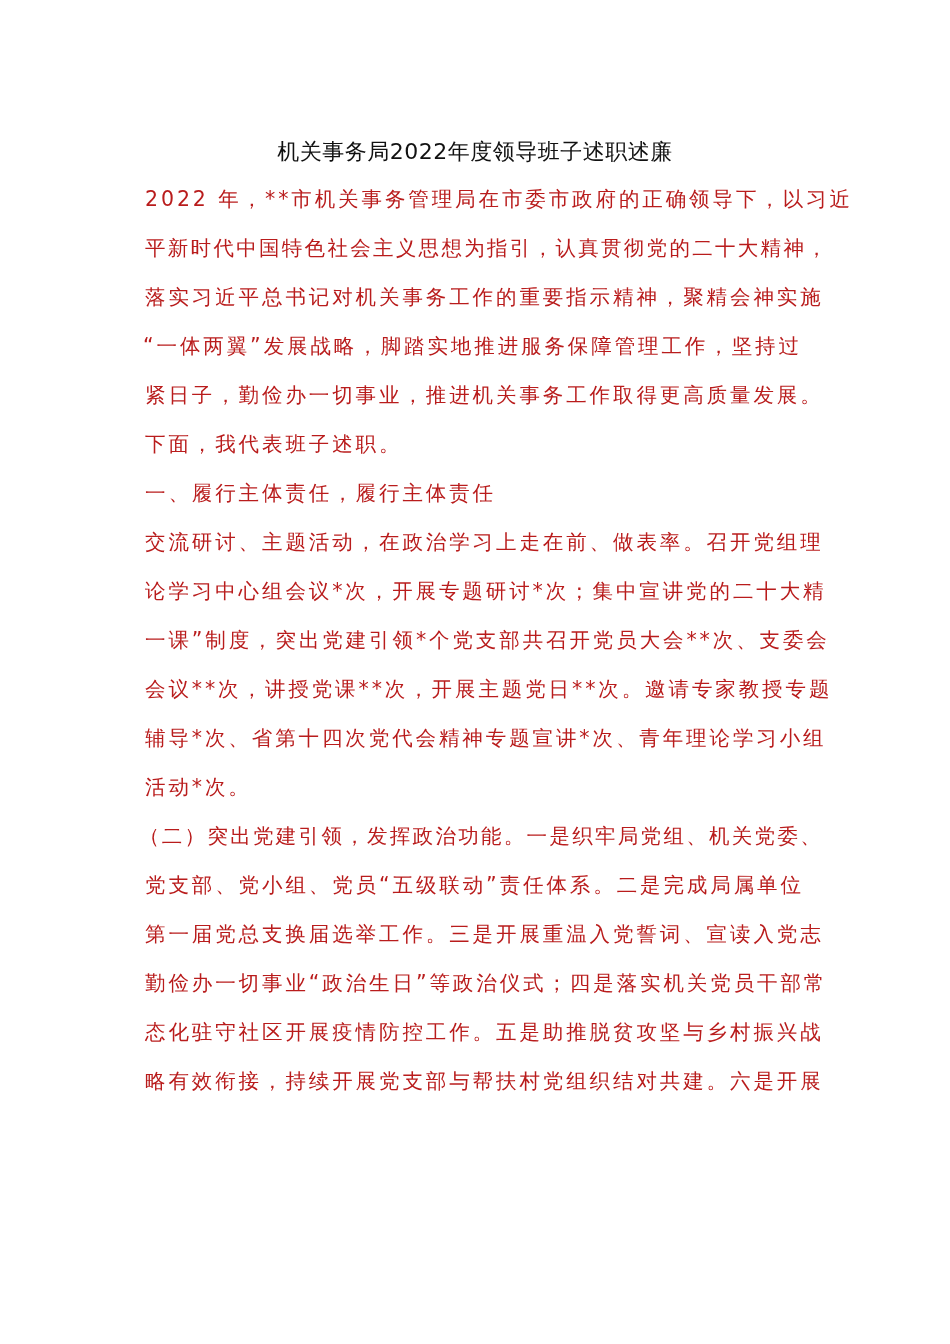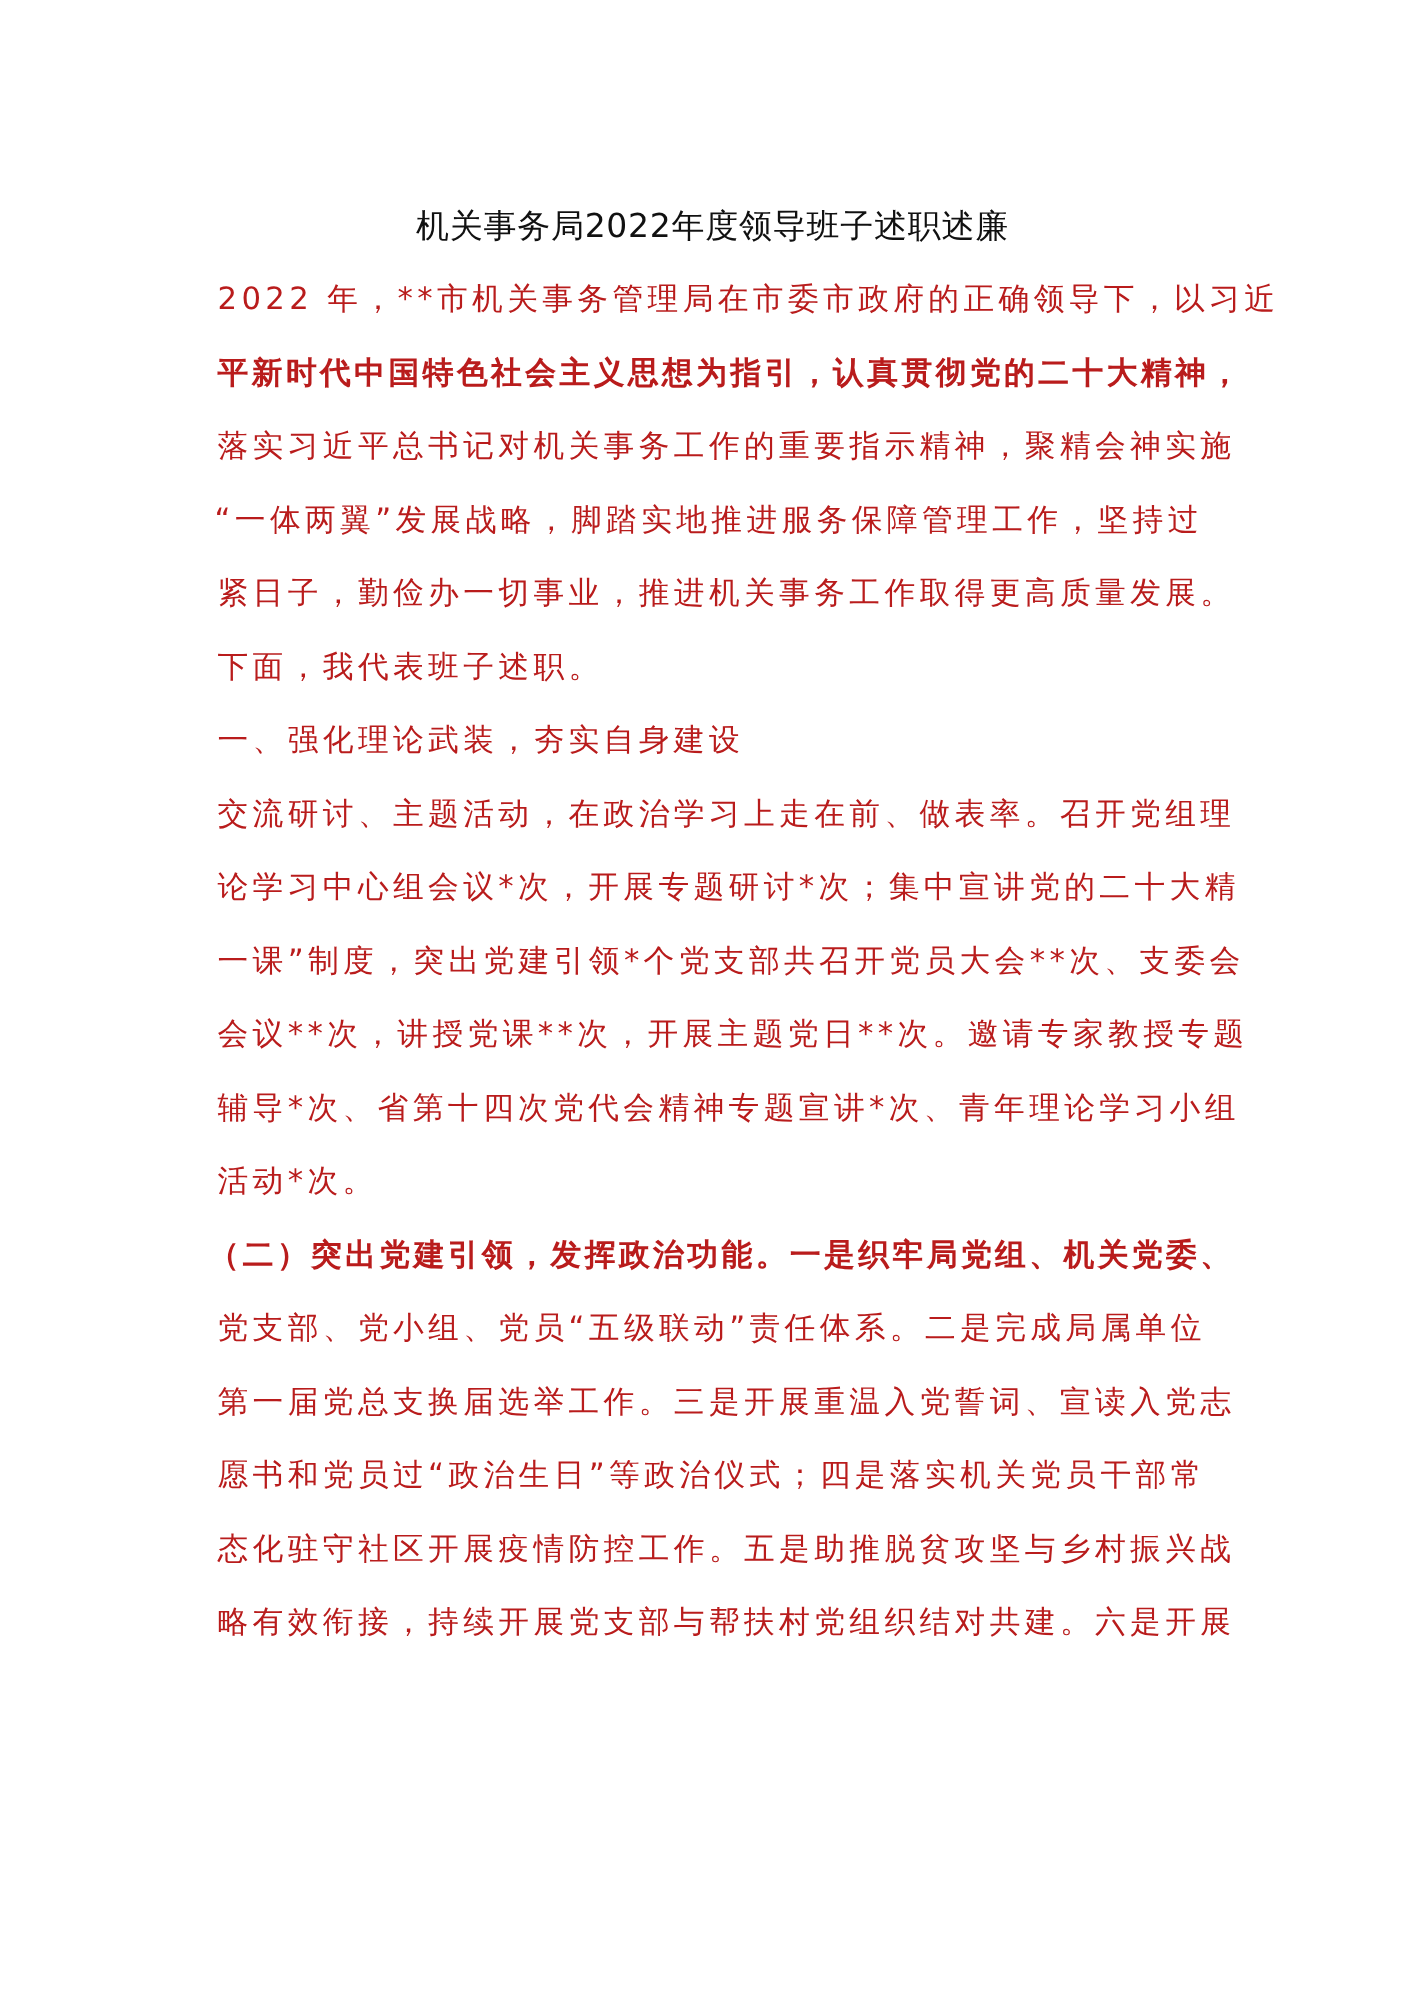--- a/index.html
+++ b/index.html
@@ -44,21 +44,20 @@
     .line {
       height: 49px;
       line-height: 32px;
       font-size: 20.5px;
       letter-spacing: 2.9px;
       white-space: nowrap;
       color: #b91c1c;
     }
     .line.tight {
       letter-spacing: 2.3px;
-      font-weight: bold;
     }
     .line.open-quote {
       margin-left: -2px;
     }
     .line.paren {
       margin-left: -6px;
     }
   </style>
 </head>
 <body>
@@ -66,27 +65,27 @@
 <div class="page">
   <div class="title">机关事务局2022年度领导班子述职述廉</div>
 
   <div class="body-text">
     <div class="line">2022 年，**市机关事务管理局在市委市政府的正确领导下，以习近</div>
     <div class="line tight">平新时代中国特色社会主义思想为指引，认真贯彻党的二十大精神，</div>
     <div class="line">落实习近平总书记对机关事务工作的重要指示精神，聚精会神实施</div>
     <div class="line open-quote">“一体两翼”发展战略，脚踏实地推进服务保障管理工作，坚持过</div>
     <div class="line">紧日子，勤俭办一切事业，推进机关事务工作取得更高质量发展。</div>
     <div class="line">下面，我代表班子述职。</div>
-    <div class="line">一、强化理论武装，夯实自身建设</div>
+    <div class="line">一、履行主体责任，履行主体责任</div>
     <div class="line">交流研讨、主题活动，在政治学习上走在前、做表率。召开党组理</div>
     <div class="line">论学习中心组会议*次，开展专题研讨*次；集中宣讲党的二十大精</div>
     <div class="line">一课”制度，突出党建引领*个党支部共召开党员大会**次、支委会</div>
     <div class="line">会议**次，讲授党课**次，开展主题党日**次。邀请专家教授专题</div>
     <div class="line">辅导*次、省第十四次党代会精神专题宣讲*次、青年理论学习小组</div>
     <div class="line">活动*次。</div>
     <div class="line paren tight">（二）突出党建引领，发挥政治功能。一是织牢局党组、机关党委、</div>
     <div class="line">党支部、党小组、党员“五级联动”责任体系。二是完成局属单位</div>
     <div class="line">第一届党总支换届选举工作。三是开展重温入党誓词、宣读入党志</div>
-    <div class="line">愿书和党员过“政治生日”等政治仪式；四是落实机关党员干部常</div>
+    <div class="line">勤俭办一切事业“政治生日”等政治仪式；四是落实机关党员干部常</div>
     <div class="line">态化驻守社区开展疫情防控工作。五是助推脱贫攻坚与乡村振兴战</div>
     <div class="line">略有效衔接，持续开展党支部与帮扶村党组织结对共建。六是开展</div>
   </div>
 </div>
 
 </body></html>

